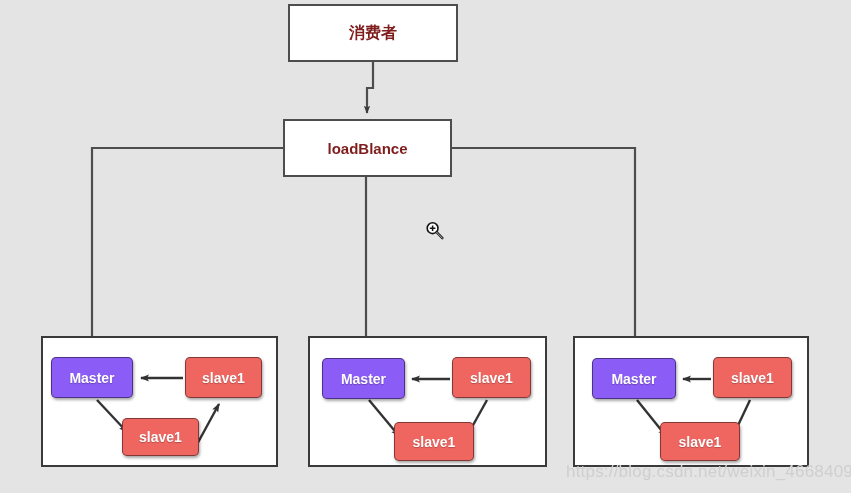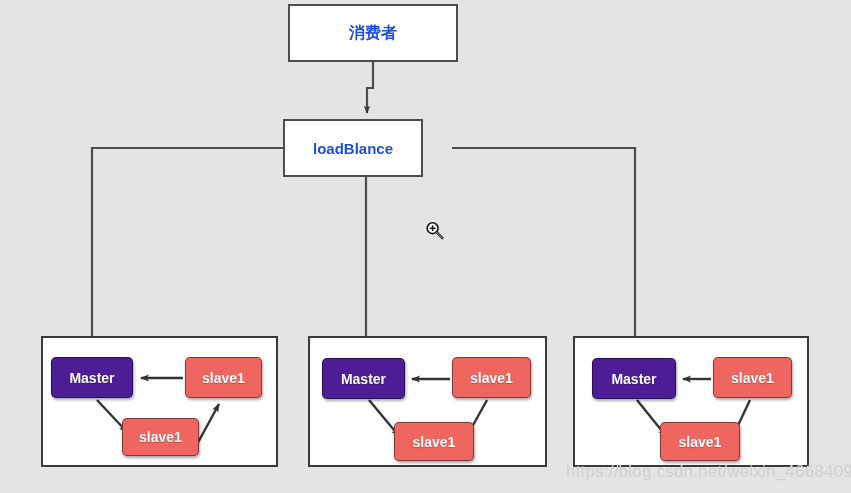--- a/index.html
+++ b/index.html
@@ -29,32 +29,32 @@
   }
   
   .plain-box {
     position: absolute;
     background: #ffffff;
     border: 2px solid #4d4d4d;
     box-sizing: border-box;
     display: flex;
     align-items: center;
     justify-content: center;
-    color: #1d4ed8;
+    color: #7f1d1d;
     font-weight: bold;
     font-size: 15px;
   }
   #consumer-box {
     left: 288px; top: 4px;
     width: 170px; height: 58px;
     font-size: 16px;
   }
   #loadblance-box {
     left: 283px; top: 119px;
-    width: 140px; height: 58px;
+    width: 169px; height: 58px;
   }
   
   .cluster {
     position: absolute;
     background: #ffffff;
     border: 2px solid #3a3a3a;
     box-sizing: border-box;
     top: 336px;
     height: 131px;
   }
@@ -70,21 +70,21 @@
     display: flex;
     align-items: center;
     justify-content: center;
     color: #ffffff;
     font-weight: bold;
     font-size: 14px;
     border: 1.5px solid rgba(0,0,0,0.45);
     box-shadow: 1px 2px 3px rgba(0,0,0,0.35);
     text-shadow: 0 1px 1px rgba(0,0,0,0.25);
   }
-  .node.master { background: #4c1d95; }
+  .node.master { background: #8b5cf6; }
   .node.slave  { background: #ef6661; text-align: center; }
 
   
   #c1-master { left: 51px;  top: 357px; width: 82px; height: 41px; }
   #c1-slaveR { left: 185px; top: 357px; width: 77px; height: 41px; }
   #c1-slaveB { left: 122px; top: 418px; width: 77px; height: 38px; }
   
   #c2-master { left: 322px; top: 358px; width: 83px; height: 41px; }
   #c2-slaveR { left: 452px; top: 357px; width: 79px; height: 41px; }
   #c2-slaveB { left: 394px; top: 422px; width: 80px; height: 39px; }

